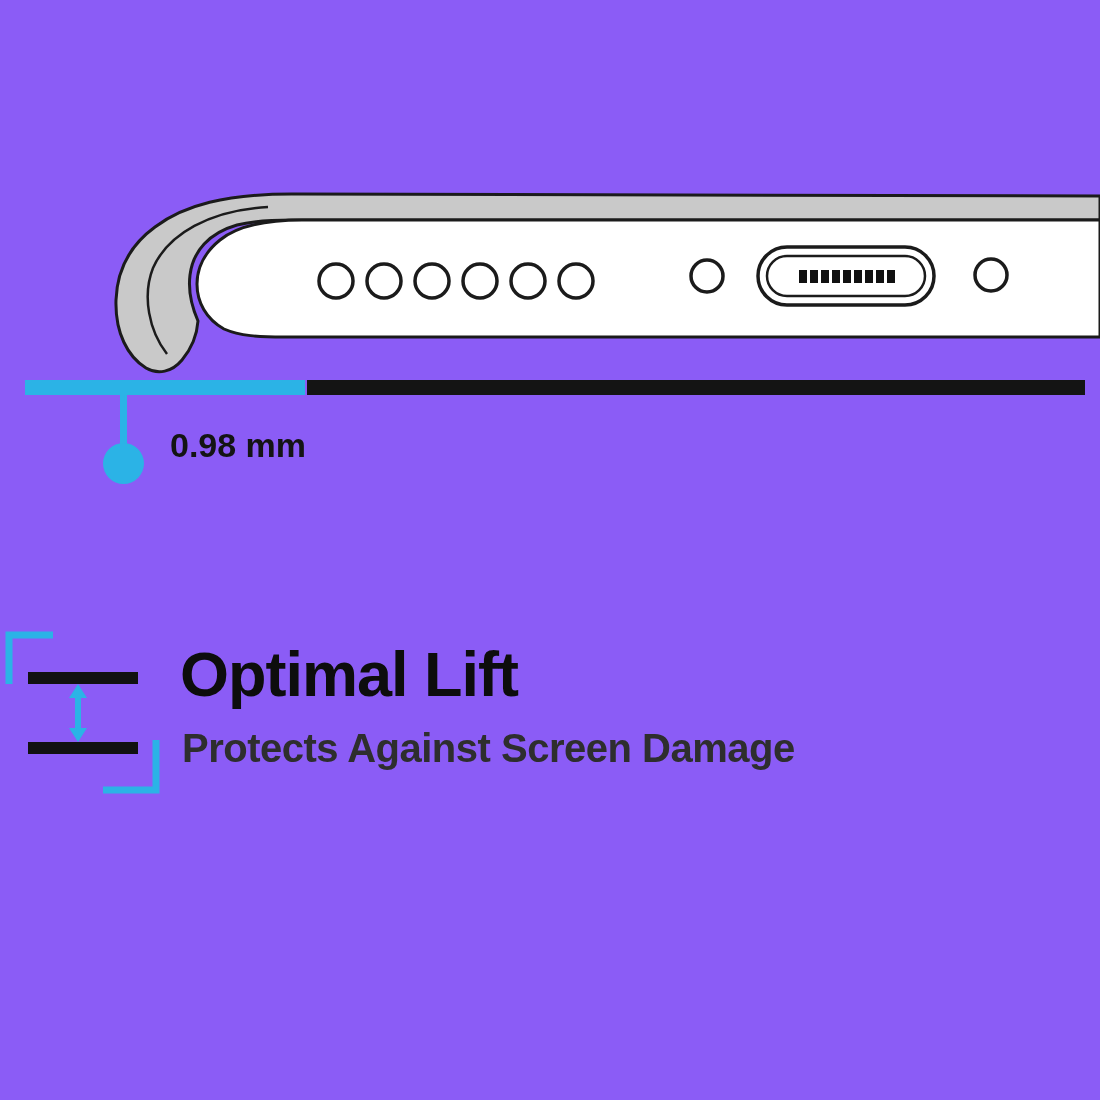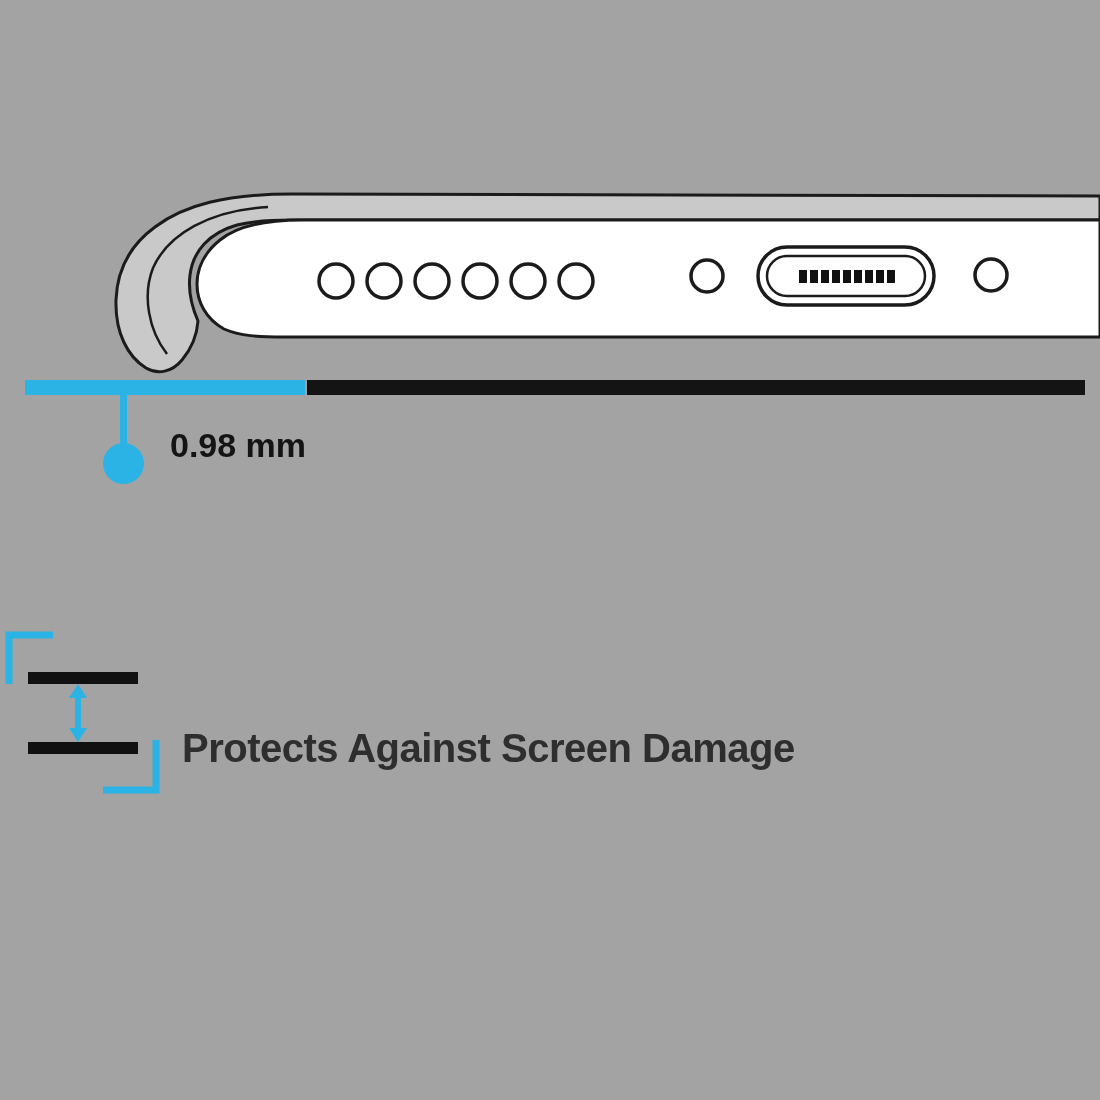--- a/index.html
+++ b/index.html
@@ -6,21 +6,21 @@
     --accent:#2bb3e6;
     --ink:#141414;
     --case-gray:#c9c9c9;
     --subtitle:#2e2e2e;
   }
   *{box-sizing:border-box;}
   html,body{margin:0;padding:0;background:#ffffff;}
   .canvas{
     position:relative;
     width:1100px;height:1100px;
-    background:#a3a3a3;
+    background:#8b5cf6;
     overflow:hidden;
     font-family:"Liberation Sans", sans-serif;
   }
   .abs{position:absolute;}
   
   .bar-cyan{
     left:25px;top:380px;width:280px;height:15px;
     background:var(--accent);
   }
   .bar-black{
@@ -134,15 +134,16 @@
       <line x1="78" y1="70" x2="78" y2="104" stroke-width="6"></line>
       <polygon points="78,58 69,72 87,72" stroke="none"></polygon>
       <polygon points="78,116 69,102 87,102" stroke="none"></polygon>
     </g>
 
     <rect x="28" y="116" width="110" height="12" fill="#111111"></rect>
 
     <path d="M 103,164 L 156,164 L 156,114" fill="none" stroke="var(--accent)" stroke-width="7"></path>
   </svg>
 
+  <div class="abs feature-title">Optimal Lift</div>
   <div class="abs feature-subtitle">Protects Against Screen Damage</div>
 
 </div>
 
 </body></html>

